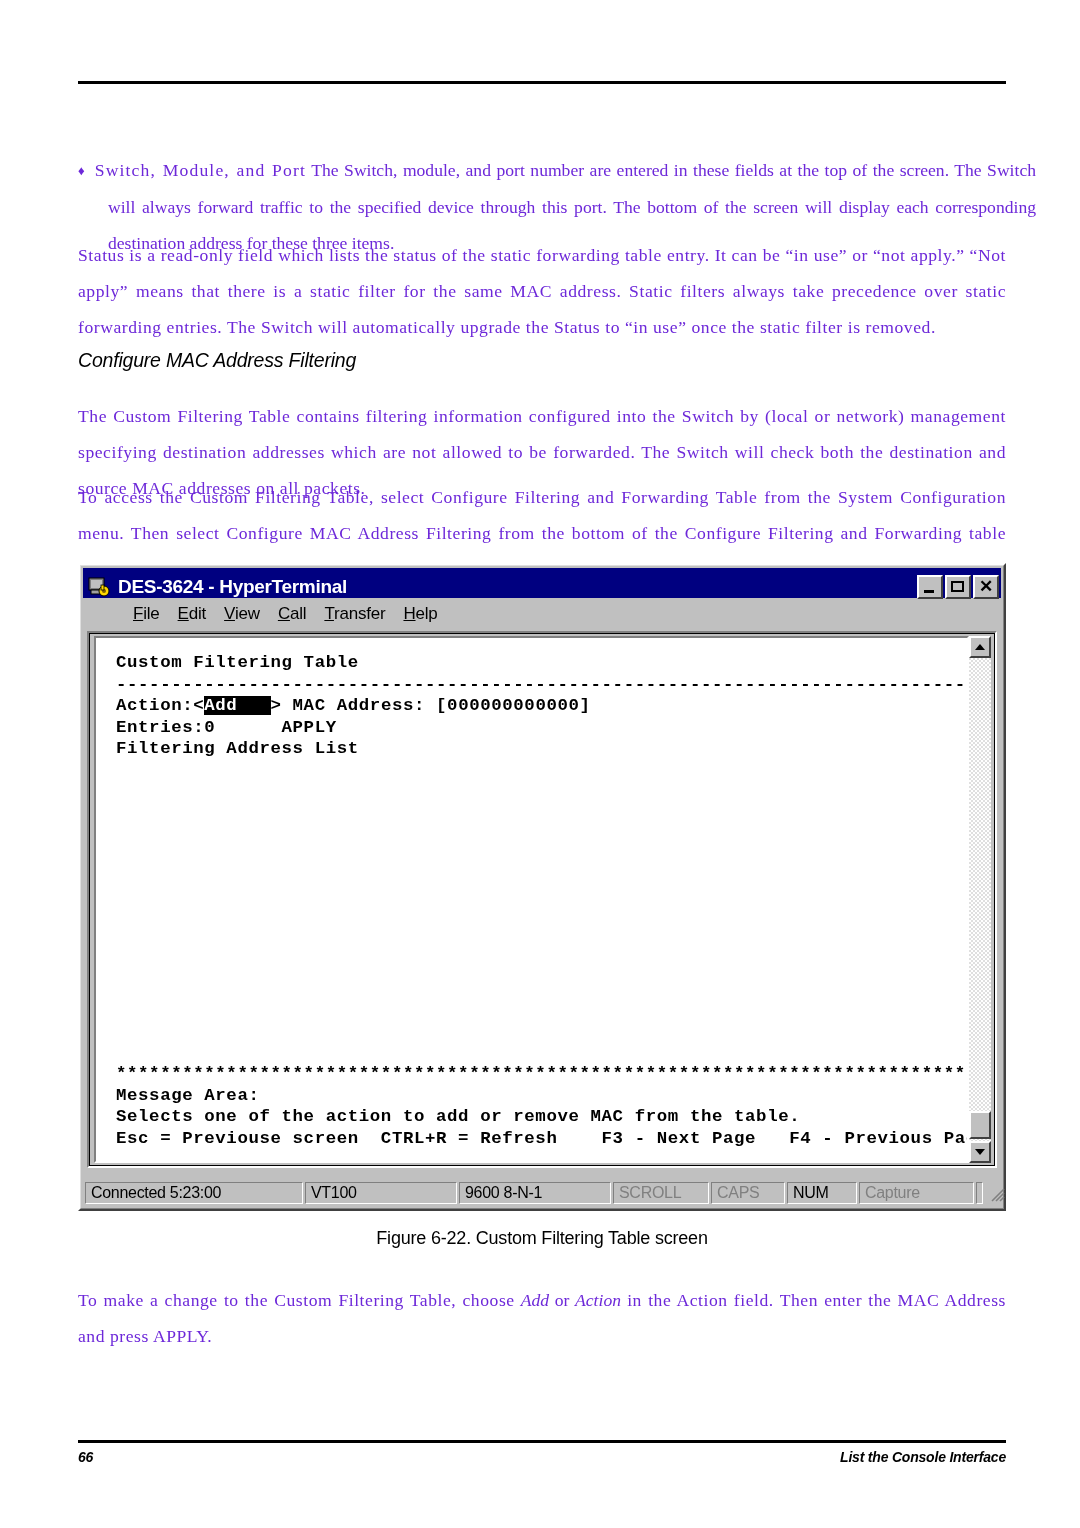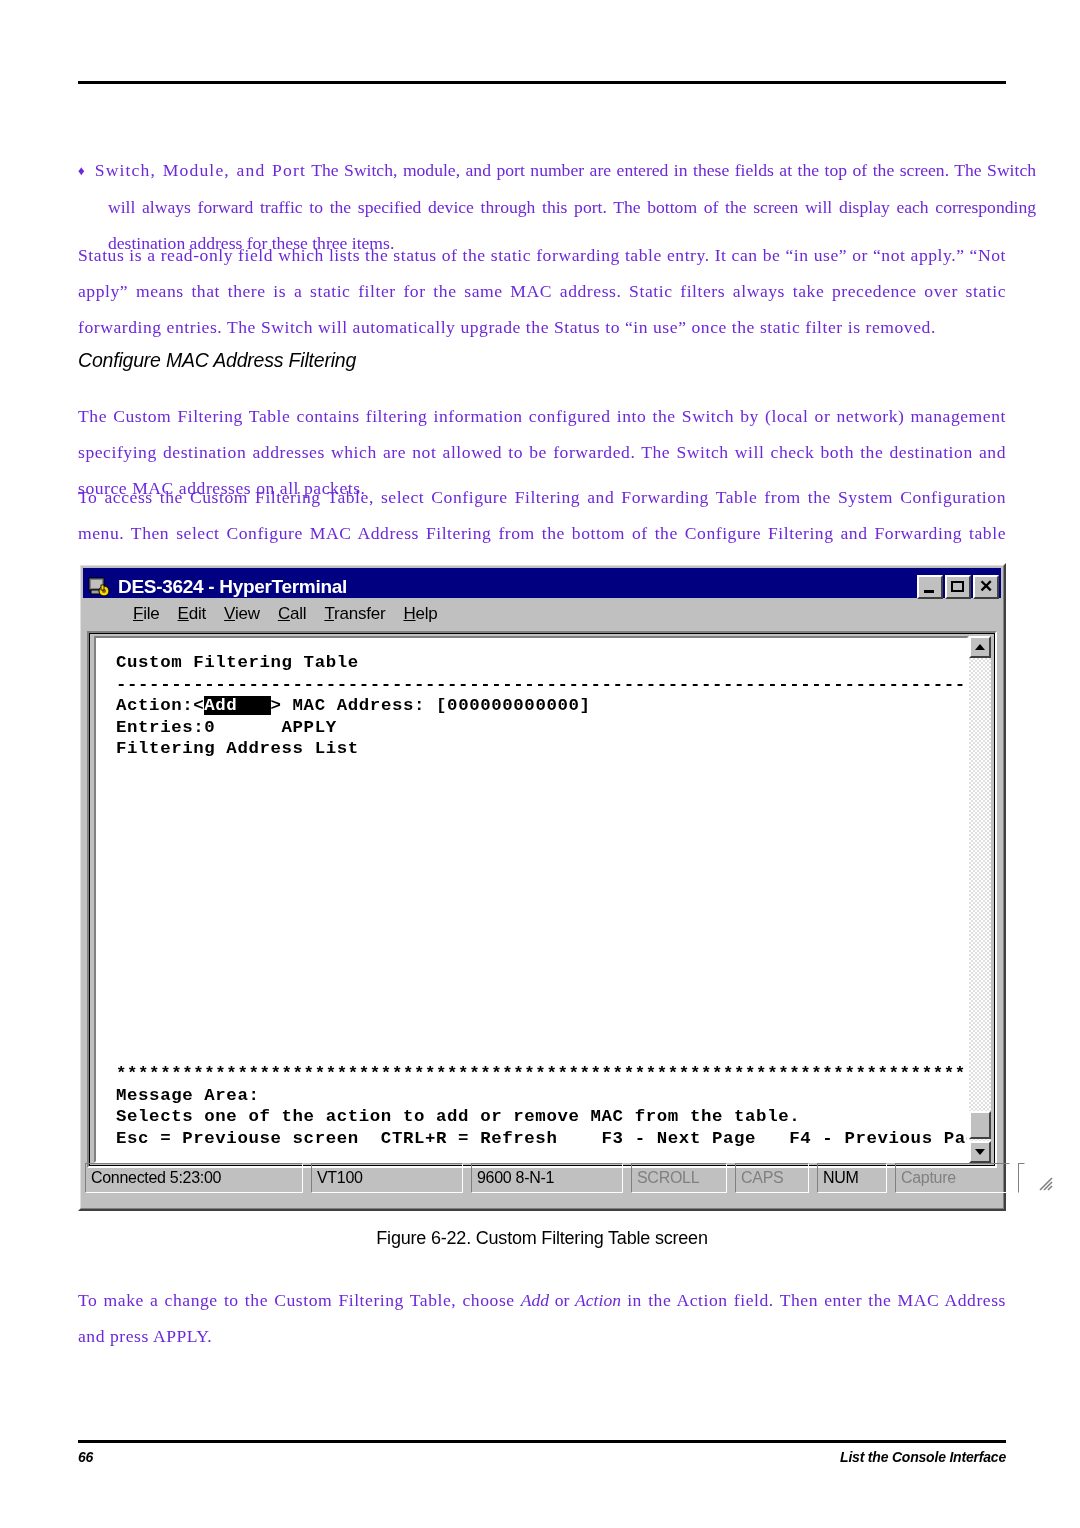--- a/index.html
+++ b/index.html
@@ -358,25 +358,25 @@
     border-right: 2px solid #404040;
     border-bottom: 2px solid #404040;
     box-sizing: border-box;
   }
 
   
   .statusbar {
     position: absolute;
     left: 5px;
     right: 5px;
-    bottom: 16px;
-    height: 30px;
+    bottom: 5px;
+    height: 22px;
     display: flex;
     align-items: stretch;
-    gap: 8px;
+    gap: 2px;
   }
   .sb-panel {
     border-top: 1px solid #808080;
     border-left: 1px solid #808080;
     border-right: 1px solid #ffffff;
     border-bottom: 1px solid #ffffff;
     box-sizing: border-box;
     display: flex;
     align-items: center;
     padding-left: 5px;

